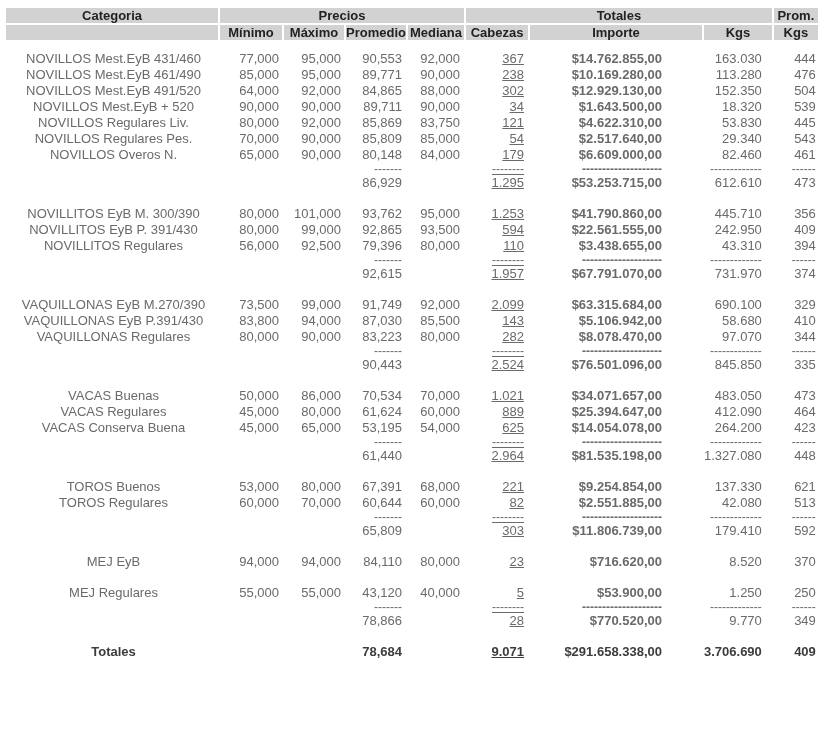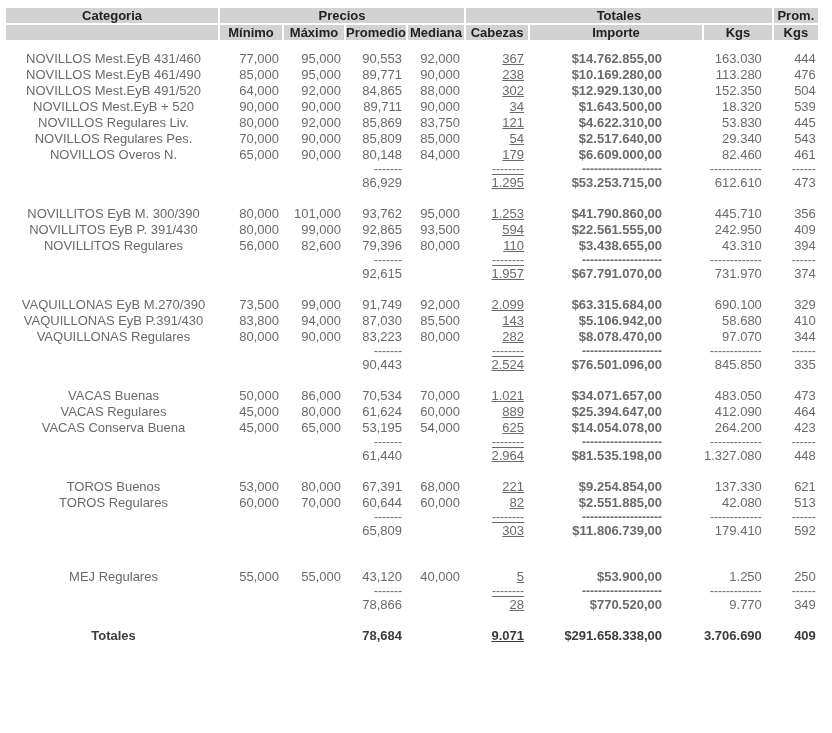--- a/index.html
+++ b/index.html
@@ -193,21 +193,21 @@
         <td class="b-prom">92,865</td>
         <td class="b-med">93,500</td>
         <td class="b-cab">594</td>
         <td class="b-imp">$22.561.555,00</td>
         <td class="b-kgs">242.950</td>
         <td class="b-pk">409</td>
       </tr>
       <tr>
         <td class="b-cat">NOVILLITOS Regulares</td>
         <td class="b-min">56,000</td>
-        <td class="b-max">82,600</td>
+        <td class="b-max">92,500</td>
         <td class="b-prom">79,396</td>
         <td class="b-med">80,000</td>
         <td class="b-cab">110</td>
         <td class="b-imp">$3.438.655,00</td>
         <td class="b-kgs">43.310</td>
         <td class="b-pk">394</td>
       </tr>
       <tr class="dashes">
         <td class="b-cat"></td>
         <td class="b-min"></td>
@@ -389,20 +389,31 @@
         <td class="b-prom">65,809</td>
         <td class="b-med"></td>
         <td class="b-cab">303</td>
         <td class="b-imp">$11.806.739,00</td>
         <td class="b-kgs">179.410</td>
         <td class="b-pk">592</td>
       </tr>
       <tr class="spacer">
         <td colspan="9"></td>
       </tr>
+      <tr>
+        <td class="b-cat">MEJ EyB</td>
+        <td class="b-min">94,000</td>
+        <td class="b-max">94,000</td>
+        <td class="b-prom">84,110</td>
+        <td class="b-med">80,000</td>
+        <td class="b-cab">23</td>
+        <td class="b-imp">$716.620,00</td>
+        <td class="b-kgs">8.520</td>
+        <td class="b-pk">370</td>
+      </tr>
       <tr class="spacer">
         <td colspan="9"></td>
       </tr>
       <tr>
         <td class="b-cat">MEJ Regulares</td>
         <td class="b-min">55,000</td>
         <td class="b-max">55,000</td>
         <td class="b-prom">43,120</td>
         <td class="b-med">40,000</td>
         <td class="b-cab">5</td>

